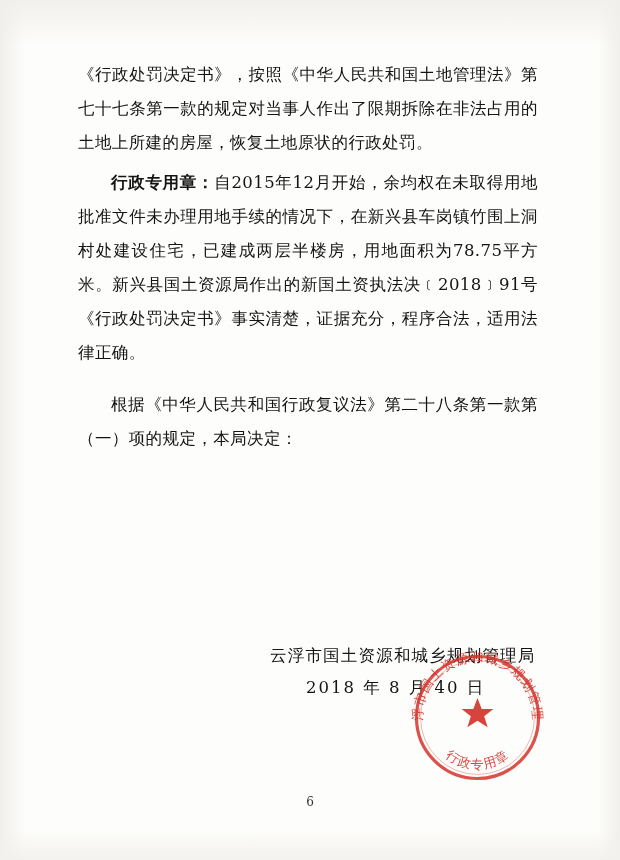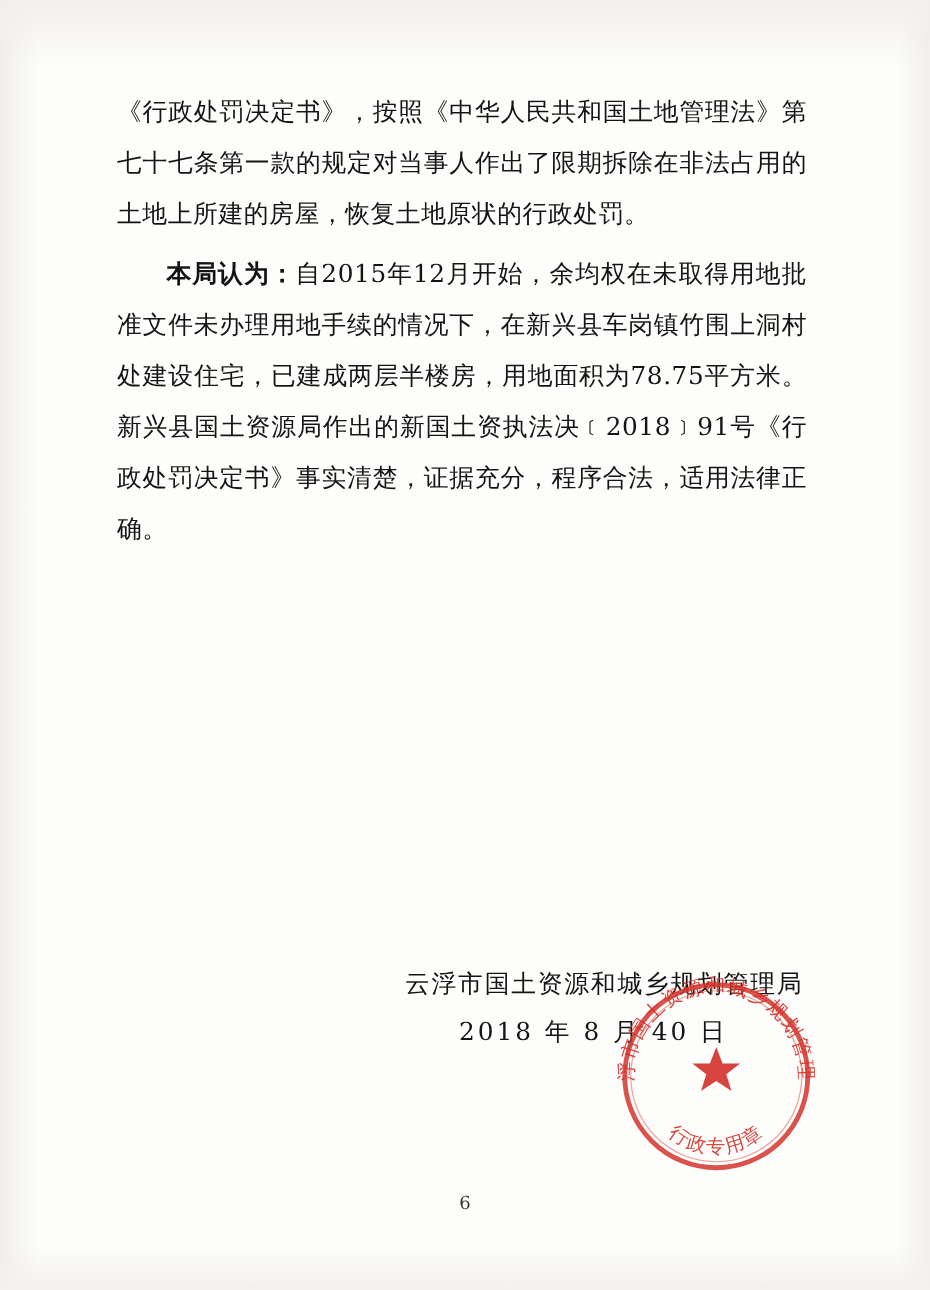--- a/index.html
+++ b/index.html
@@ -140,27 +140,28 @@
   <div class="scan-shade-left"></div>
   <div class="scan-shade-right"></div>
   <div class="scan-shade-bottom"></div>
 
   <div class="body-text">
 
     <p class="para">《行政处罚决定书》，按照《中华人民共和国土地管理法》第七十七条第一款的规定对当事人作出了限期拆除在非法占用的土地上所建的房屋，恢复土地原状的行政处罚。</p>
 
     <div class="gap-sm"></div>
 
-    <p class="para indent"><span class="strong">本局认为：</span><span>自2015年12月开始，余均权在未取得用地批准文件未办理用地手续的情况下，在新兴县车岗镇竹围上洞村处建设住宅，已建成两层半楼房，用地面积为78.75平方米。新兴县国土资源局作出的新国土资执法决﹝2018﹞91号《行政处罚决定书》事实清楚，证据充分，程序合法，适用法律正确。</span></p>
+    <p class="para indent"><span class="strong">行政专用章：</span><span>自2015年12月开始，余均权在未取得用地批准文件未办理用地手续的情况下，在新兴县车岗镇竹围上洞村处建设住宅，已建成两层半楼房，用地面积为78.75平方米。新兴县国土资源局作出的新国土资执法决﹝2018﹞91号《行政处罚决定书》事实清楚，证据充分，程序合法，适用法律正确。</span></p>
 
     <div class="gap-md"></div>
 
 
     <div class="gap-sm"></div>
 
+    <p class="para indent">根据《中华人民共和国行政复议法》第二十八条第一款第（一）项的规定，本局决定：</p>
 
     <div class="gap-sm"></div>
 
 
     <div class="gap-sm"></div>
 
   </div>
 
   <div class="sign-block">
     <div class="sign-line">云浮市国土资源和城乡规划管理局</div>

